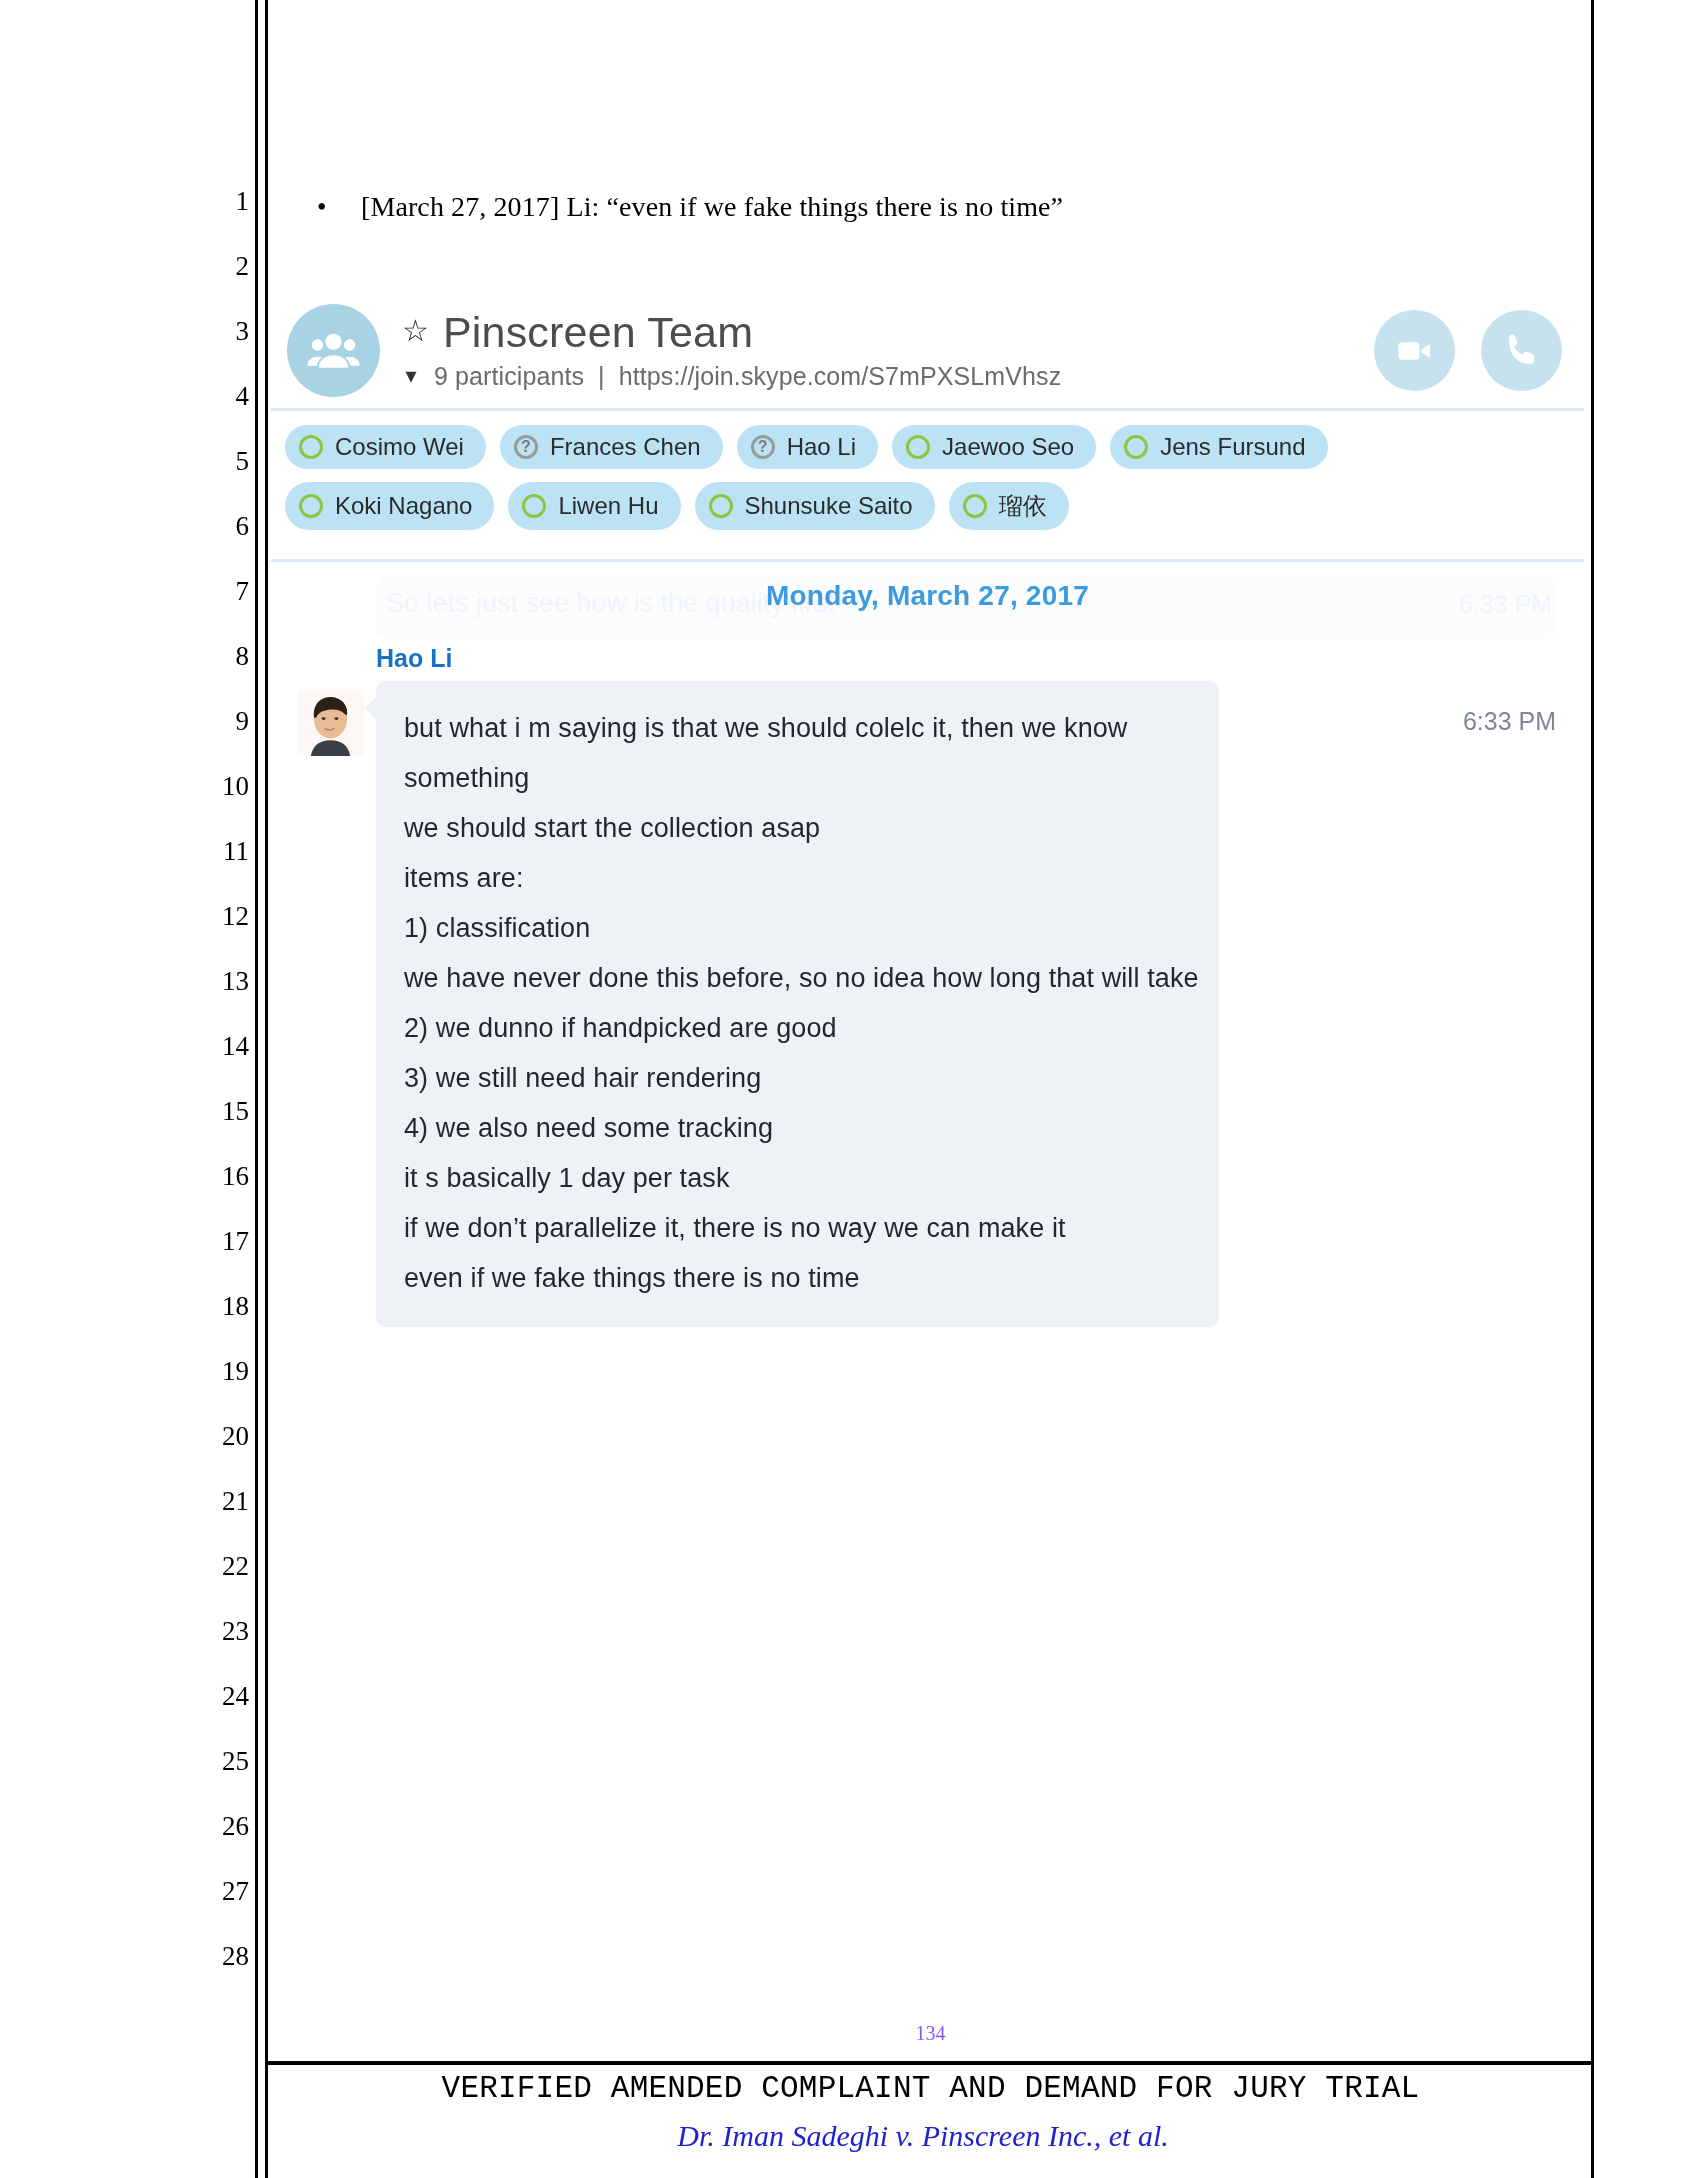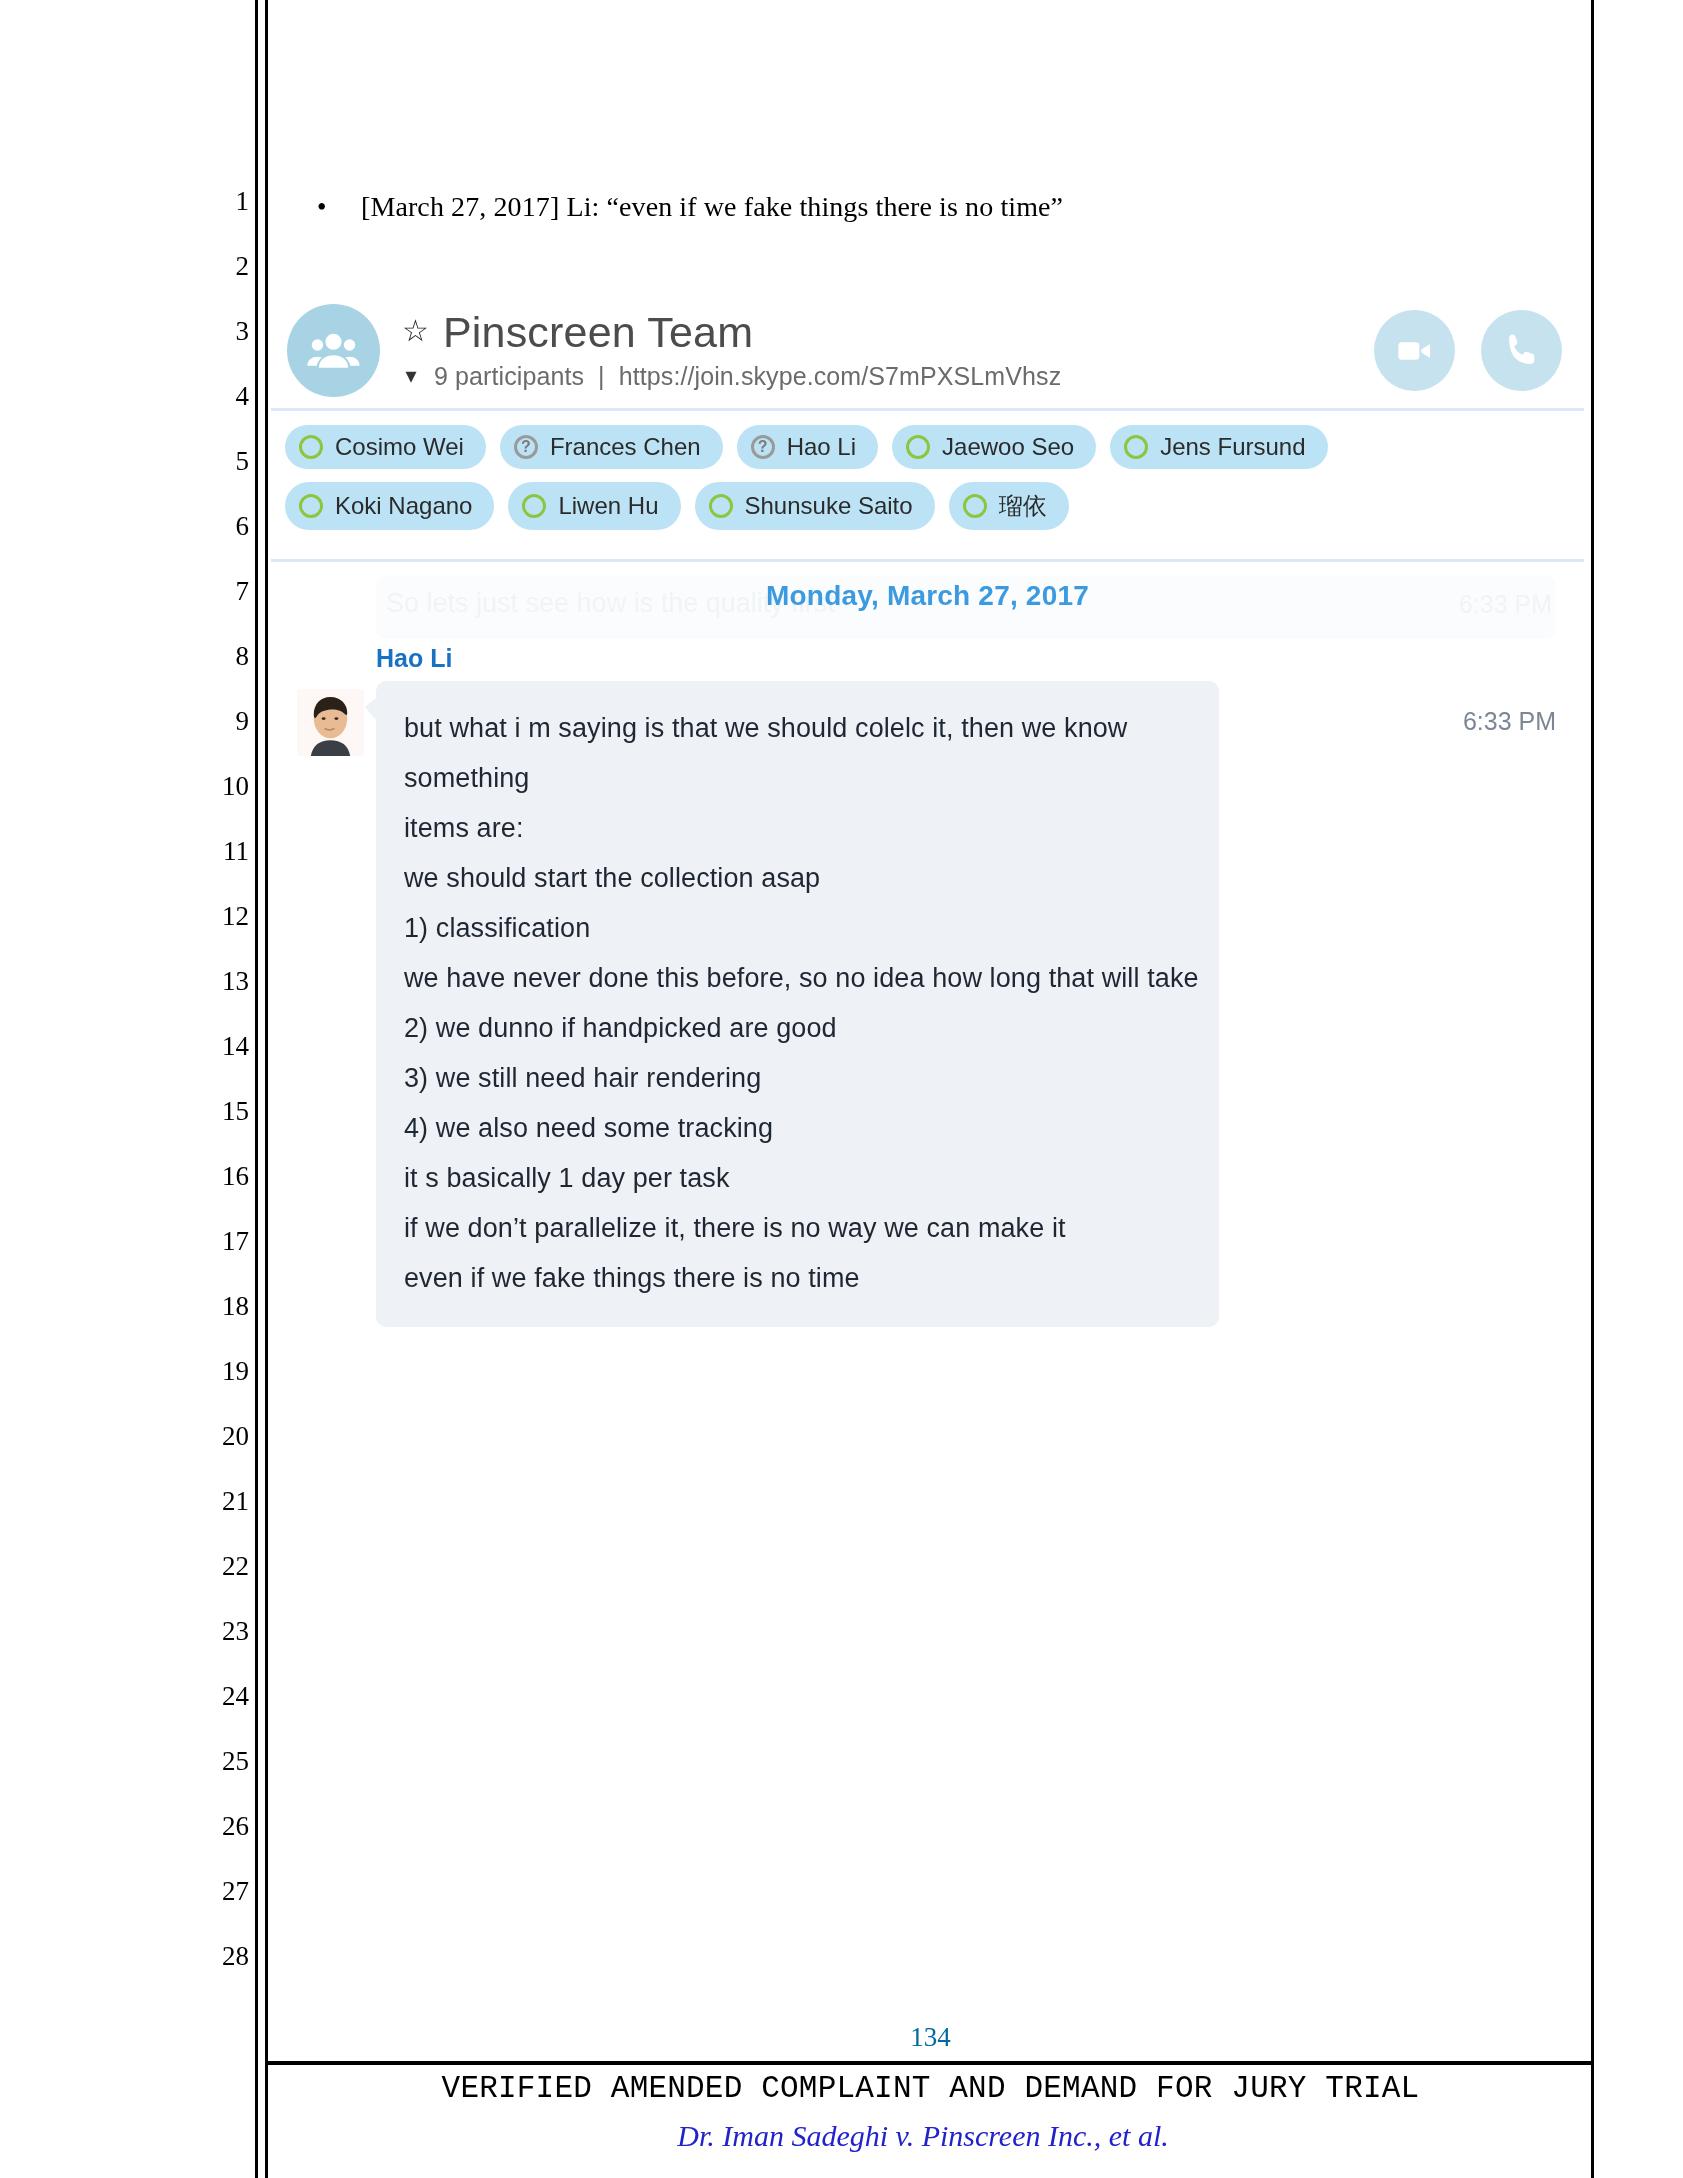--- a/index.html
+++ b/index.html
@@ -325,22 +325,22 @@
     color: #7b8794;
   }
 
   
   .page-number {
     position: absolute;
     left: 269px;
     right: 91px;
     top: 2022px;
     text-align: center;
-    font-size: 27px;
-    color: #0369a1;
+    font-size: 20px;
+    color: #8b5cf6;
     font-family: "Liberation Serif", serif;
   }
   .footer-rule {
     position: absolute;
     left: 267px;
     top: 2061px;
     width: 1327px;
     height: 4px;
     background: #000;
   }
@@ -523,22 +523,22 @@
             <ellipse cx="40" cy="30" rx="2" ry="1.4" fill="#3a2a1d"></ellipse>
             <path d="M28 40c3 2 7 2 10 0" stroke="#b8835f" stroke-width="1.6" fill="none"></path>
             <path d="M14 68c2-11 9-16 20-16s18 5 20 16z" fill="#3a3f46"></path>
           </svg>
         </div>
 
         <div class="sk-bubble">
           <div id="sk-msg-lines">
               <div class="sk-line">but what i m saying is that we should colelc it, then we know</div>
               <div class="sk-line">something</div>
+              <div class="sk-line">we should start the collection asap</div>
               <div class="sk-line">items are:</div>
-              <div class="sk-line">we should start the collection asap</div>
               <div class="sk-line">1) classification</div>
               <div class="sk-line">we have never done this before, so no idea how long that will take</div>
               <div class="sk-line">2) we dunno if handpicked are good</div>
               <div class="sk-line">3) we still need hair rendering</div>
               <div class="sk-line">4) we also need some tracking</div>
               <div class="sk-line">it s basically 1 day per task</div>
               <div class="sk-line">if we don’t parallelize it, there is no way we can make it</div>
               <div class="sk-line">even if we fake things there is no time</div>
             </div>
         </div>

